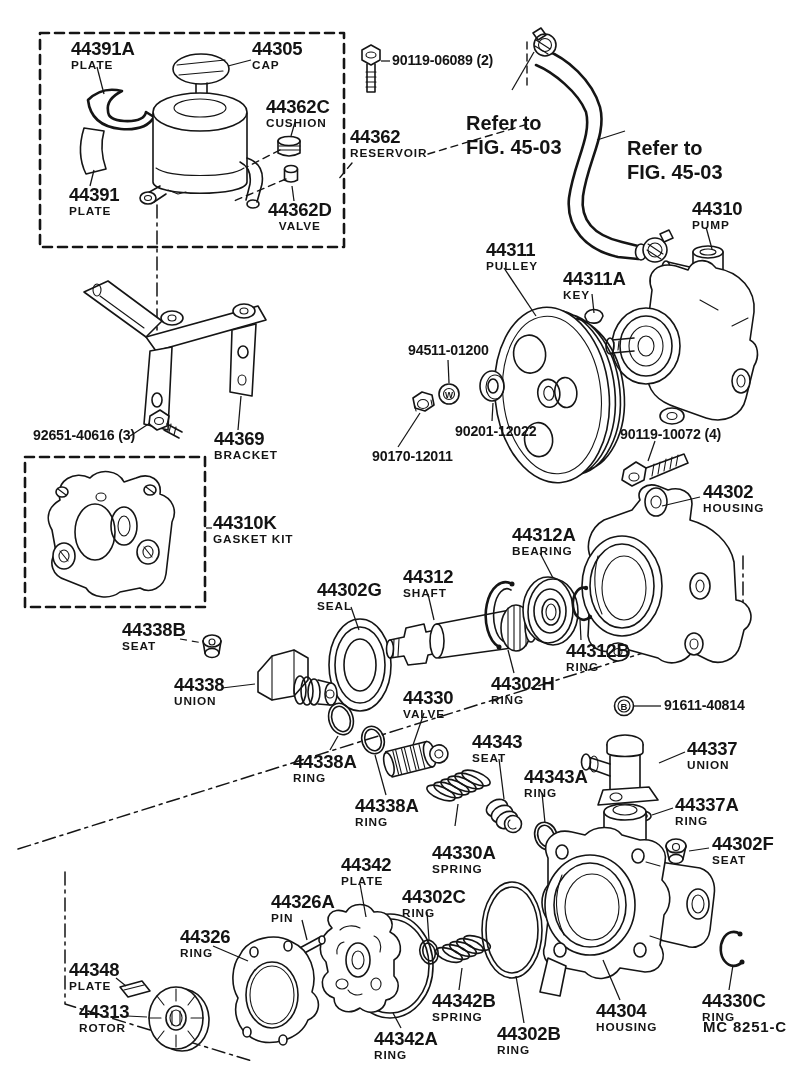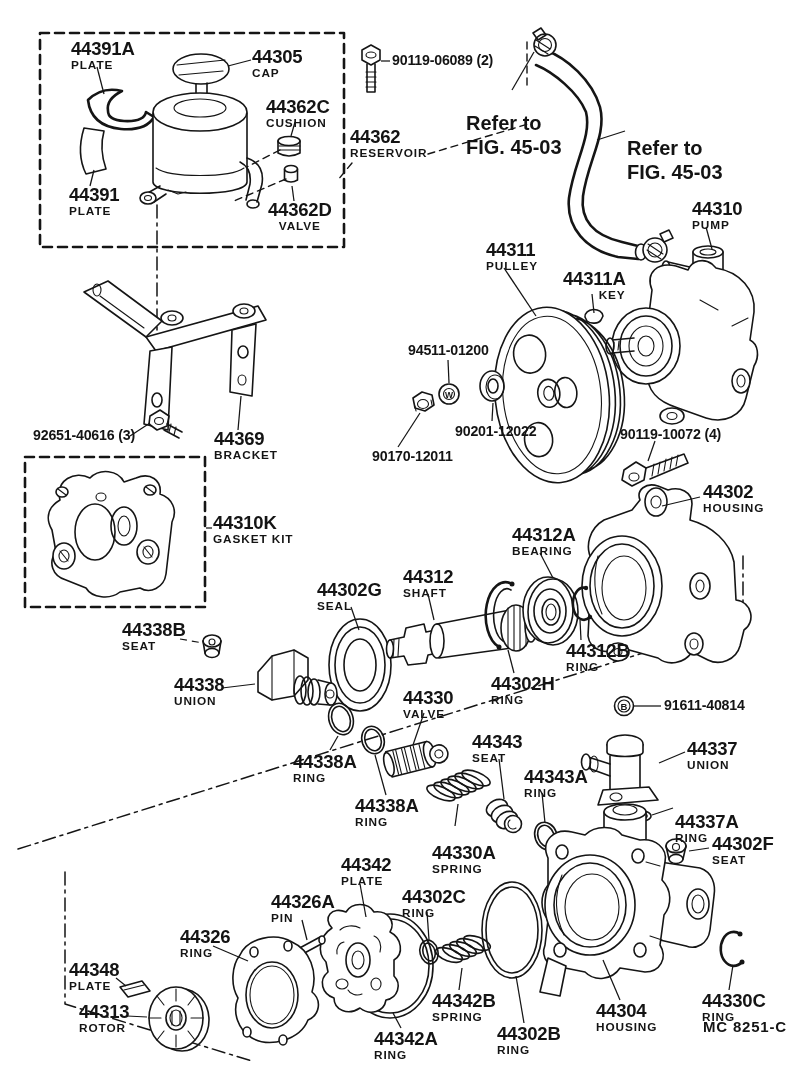--- a/index.html
+++ b/index.html
@@ -478,21 +478,21 @@
     <line class="leader" x1="620" y1="1000" x2="603" y2="960"></line>
     <line class="leader" x1="729" y1="990" x2="733" y2="965"></line>
   </g>
 </svg>
 
 <div id="labels">
       <div class="plabel" style="left: 71px; top: 40px;">
         <div class="pnum">44391A</div>
         <div class="pname">PLATE</div>
       </div>
-      <div class="plabel" style="left: 252px; top: 48px;">
+      <div class="plabel" style="left: 252px; top: 40px;">
         <div class="pnum">44305</div>
         <div class="pname">CAP</div>
       </div>
       <div class="plabel" style="left: 266px; top: 98px;">
         <div class="pnum">44362C</div>
         <div class="pname">CUSHION</div>
       </div>
       <div class="plabel" style="left: 69px; top: 186px;">
         <div class="pnum">44391</div>
         <div class="pname">PLATE</div>
@@ -509,21 +509,21 @@
         <div class="pname">RESERVOIR</div>
       </div>
       <div class="plabel" style="left: 692px; top: 200px;">
         <div class="pnum">44310</div>
         <div class="pname">PUMP</div>
       </div>
       <div class="plabel" style="left: 486px; top: 241px;">
         <div class="pnum">44311</div>
         <div class="pname">PULLEY</div>
       </div>
-      <div class="plabel" style="left: 563px; top: 270px; text-align: right;">
+      <div class="plabel" style="left: 563px; top: 270px;">
         <div class="pnum">44311A</div>
         <div class="pname">KEY</div>
       </div>
       <div class="plabel small" style="left: 408px; top: 343px;">
         <div class="pnum">94511-01200</div>
       </div>
       <div class="plabel small" style="left: 455px; top: 424px;">
         <div class="pnum">90201-12022</div>
       </div>
       <div class="plabel small" style="left: 372px; top: 449px;">
@@ -599,21 +599,21 @@
         <div class="pname">RING</div>
       </div>
       <div class="plabel" style="left: 432px; top: 828px; margin-top: 16px;">
         <div class="pnum">44330A</div>
         <div class="pname">SPRING</div>
       </div>
       <div class="plabel" style="left: 687px; top: 740px;">
         <div class="pnum">44337</div>
         <div class="pname">UNION</div>
       </div>
-      <div class="plabel" style="left: 675px; top: 796px; margin-top: 17px;">
+      <div class="plabel" style="left: 675px; top: 796px;">
         <div class="pnum">44337A</div>
         <div class="pname">RING</div>
       </div>
       <div class="plabel" style="left: 712px; top: 835px;">
         <div class="pnum">44302F</div>
         <div class="pname">SEAT</div>
       </div>
       <div class="plabel" style="left: 341px; top: 856px;">
         <div class="pnum">44342</div>
         <div class="pname">PLATE</div>

